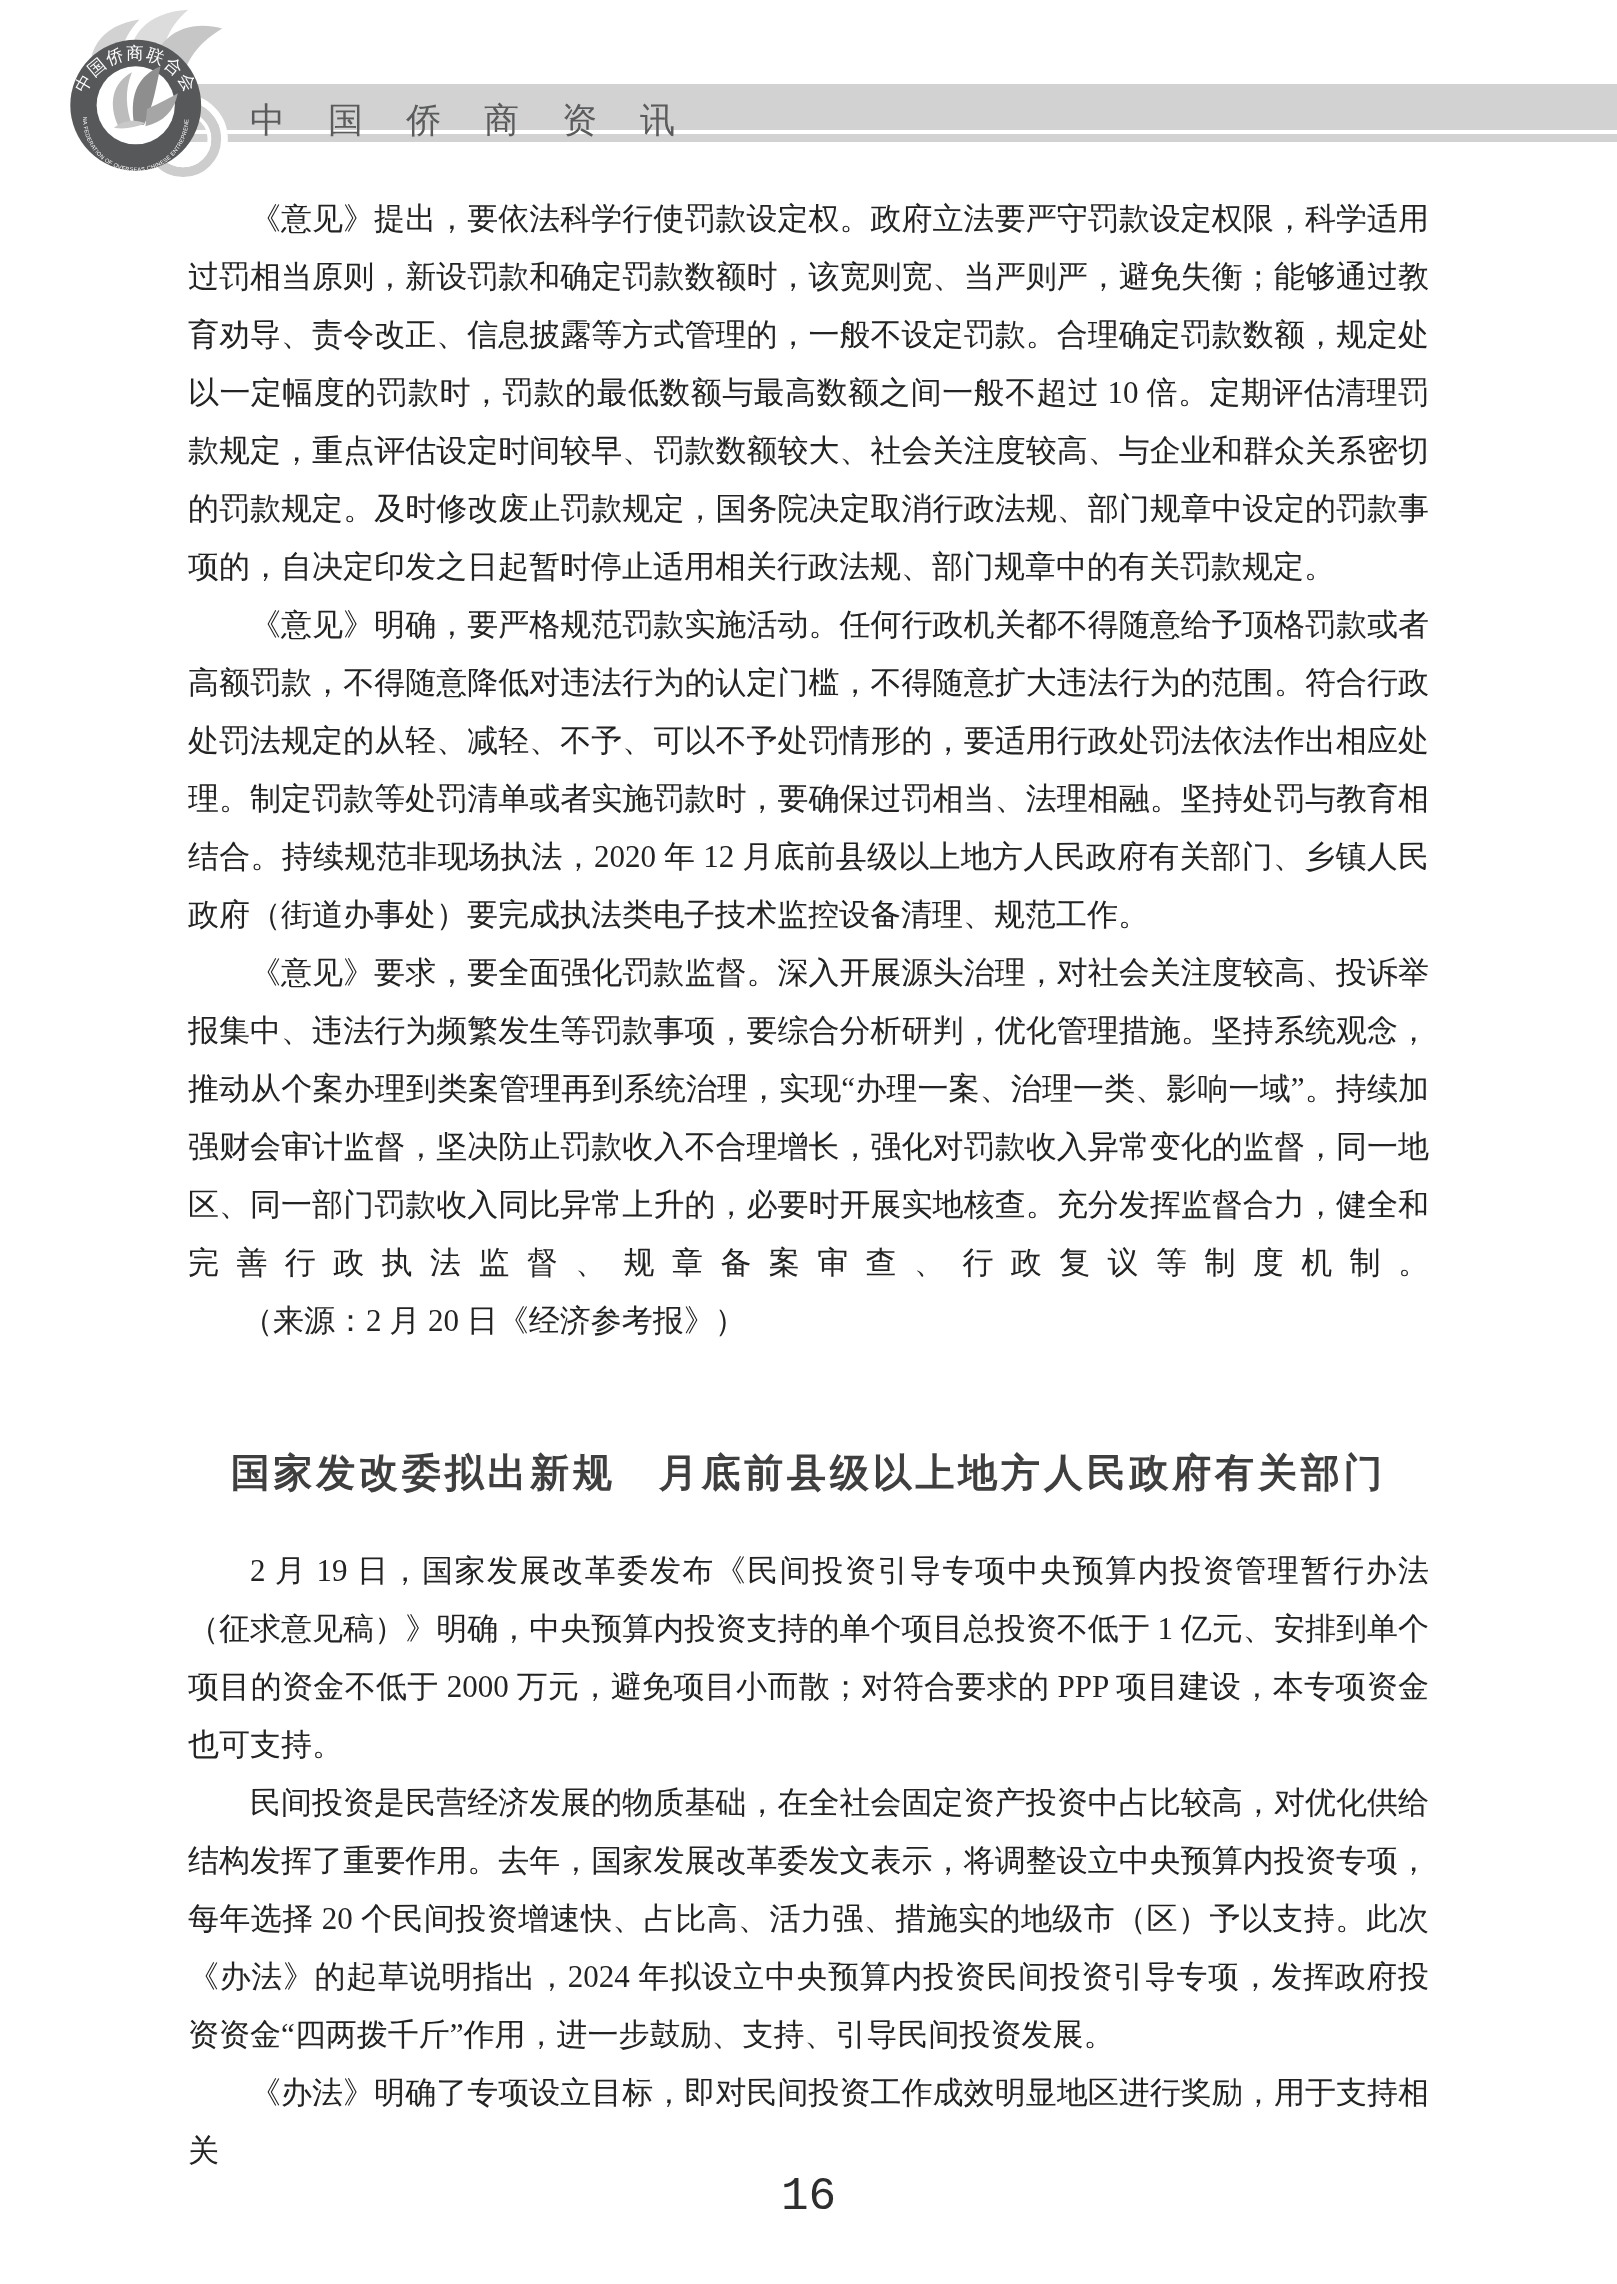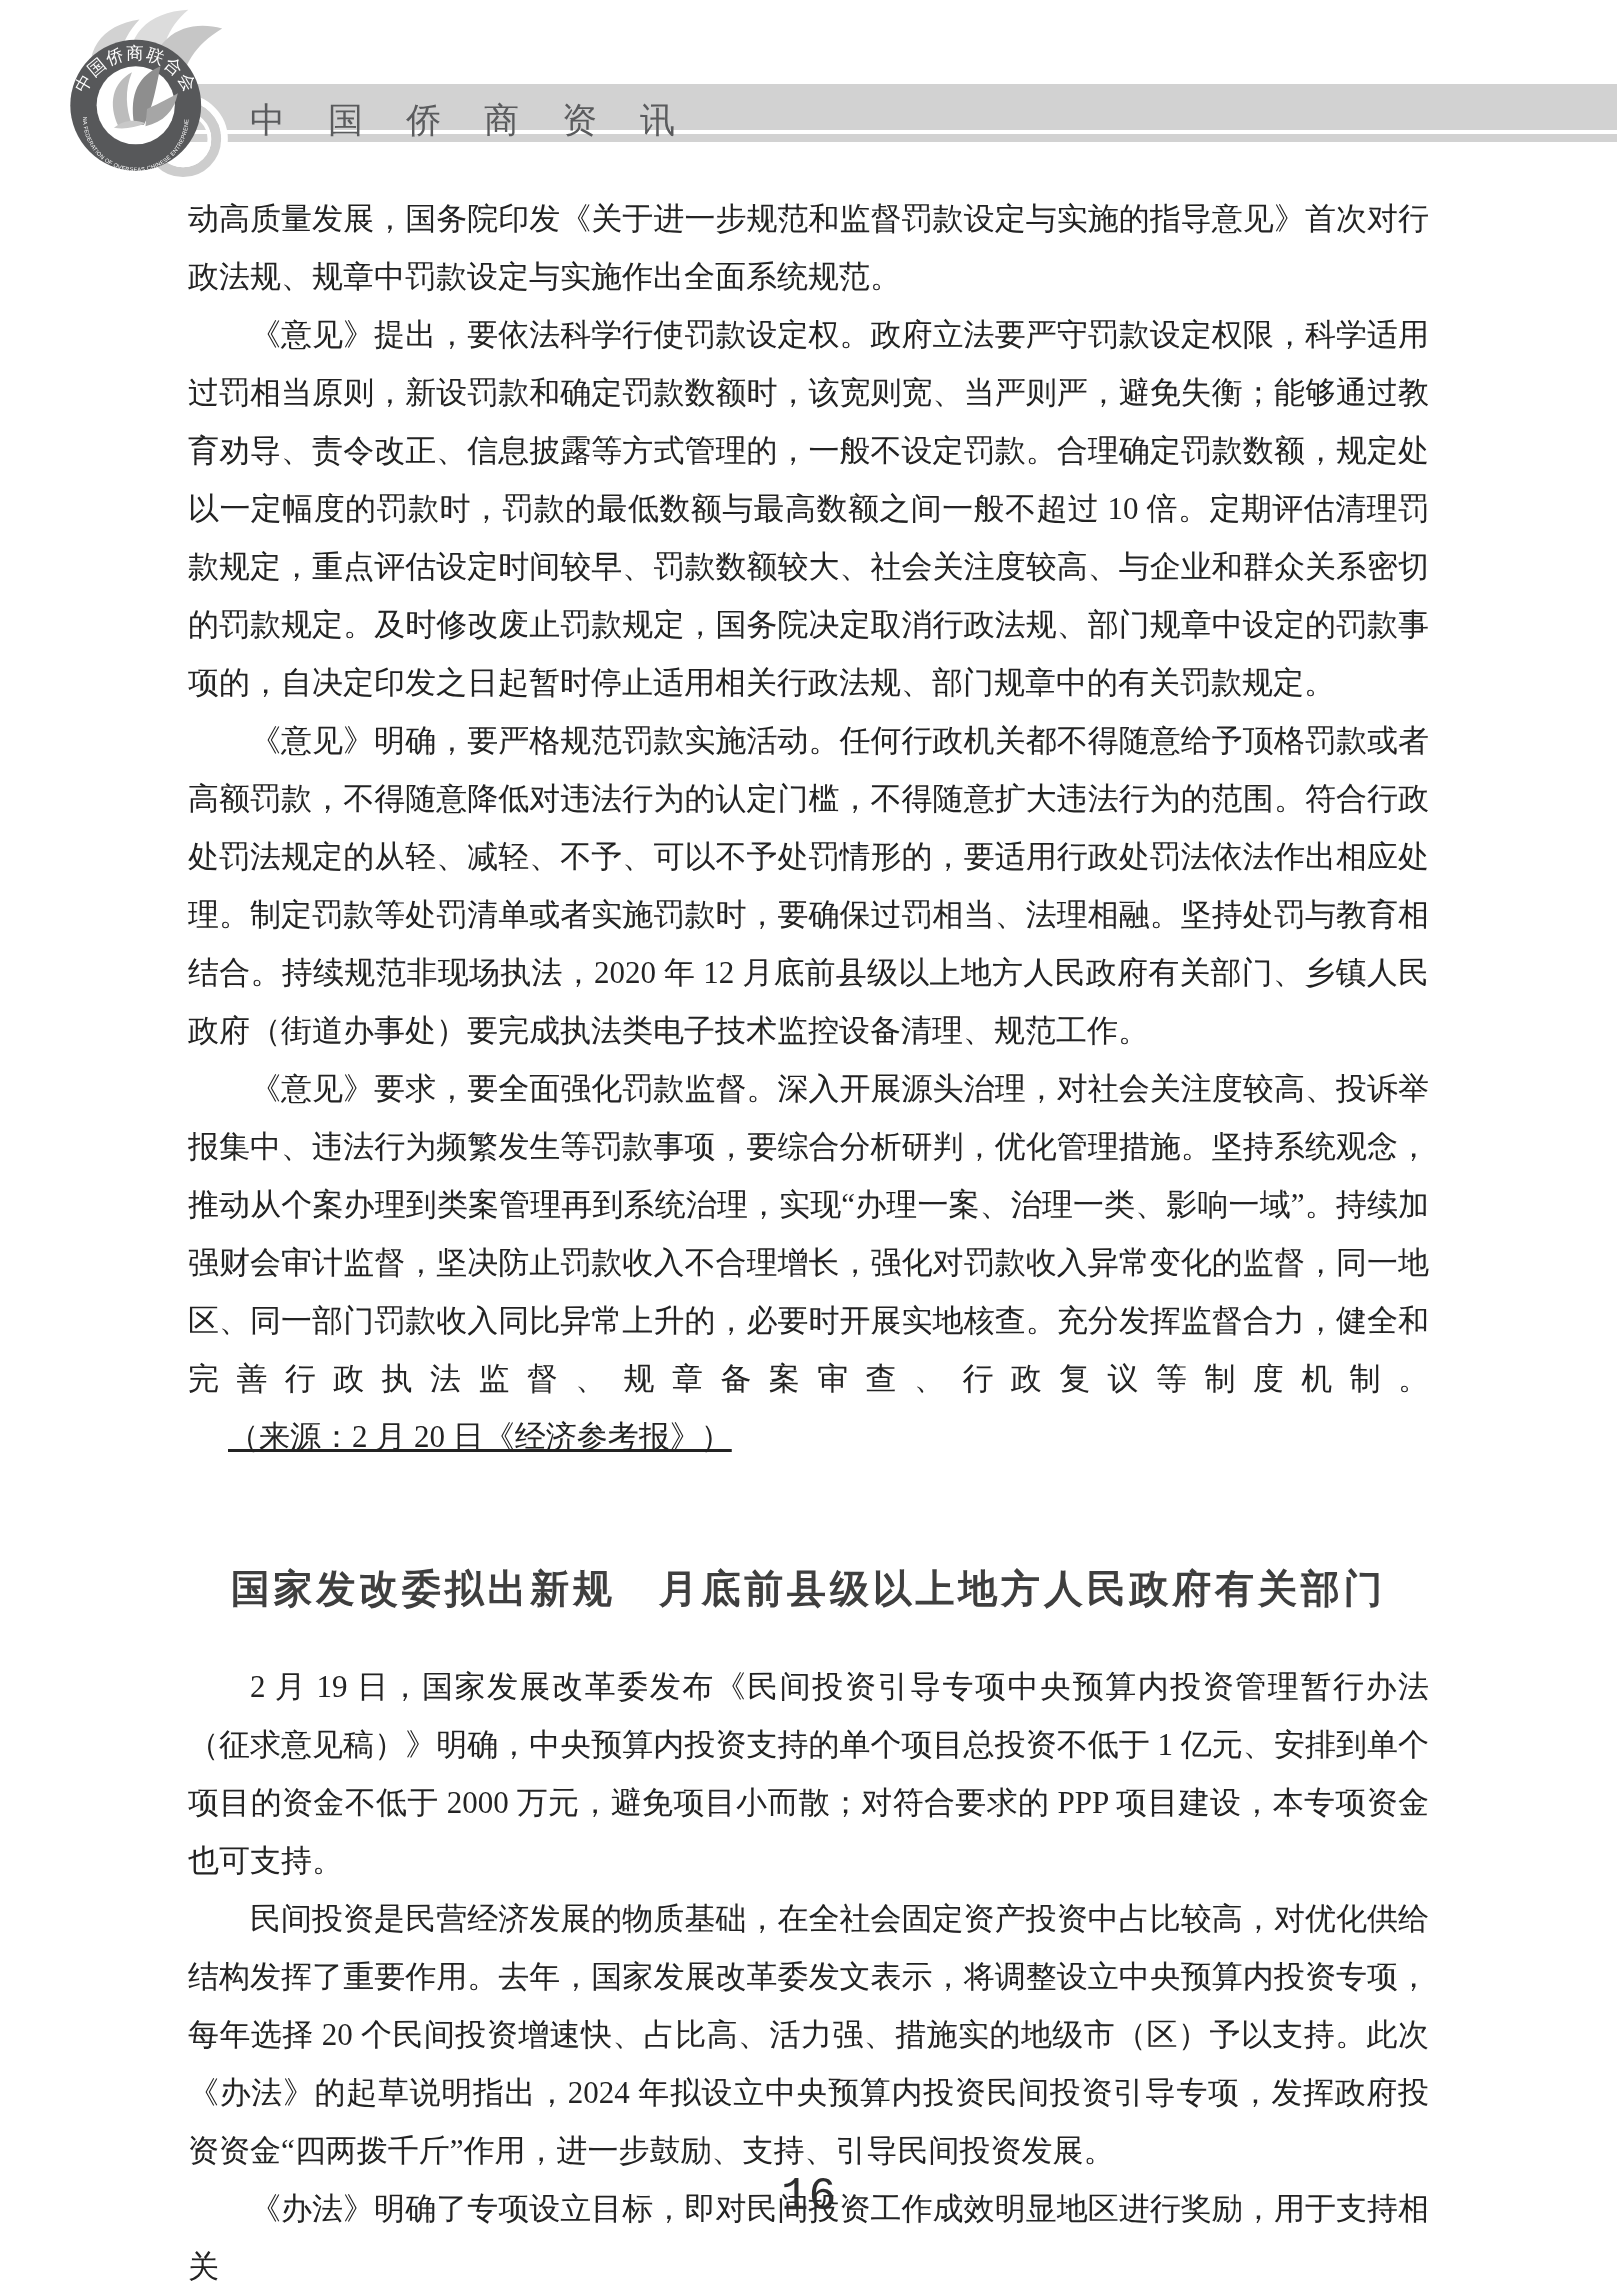--- a/index.html
+++ b/index.html
@@ -17,21 +17,21 @@
   }
   .logo{position:absolute;left:34px;top:6px;width:226px;height:188px;}
   
   .content{
     position:absolute;left:188px;top:190px;width:1241px;
     font-size:31px;line-height:58px;color:#232323;
     text-align:justify;text-justify:inter-ideograph;
   }
   .content p{margin:0;}
   .para-indent{text-indent:62px;}
-  .attribution{margin-left:40px;white-space:nowrap;text-decoration:underline;}
+  .attribution{margin-left:54px;white-space:nowrap;}
   .article-title{
     font-family:"Liberation Sans", sans-serif;font-size:39px;line-height:41px;
     font-weight:700;color:#3f3f3f;text-align:center;letter-spacing:3.8px;
     margin:102px 0 49px 0;text-indent:0;
   }
   
   .page-number{
     position:absolute;left:0;right:0;top:2171px;text-align:center;
     font-size:46px;color:#2e2e2e;font-family:Liberation Mono, monospace;
   }
@@ -78,21 +78,20 @@
         <path d="M 133 158 C 126 115 140 92 168 80 C 162 108 158 134 146 158 Z" fill="#8e8e8e"></path>
         <path d="M 148 160 C 172 154 186 140 191 116 C 174 126 160 132 150 137 Z" fill="#a6a6a6"></path>
         <path d="M 106 162 C 118 152 134 150 148 156 C 134 162 120 164 106 162 Z" fill="#c8c8c8"></path>
       </g>
     </g>
   </svg>
 
   <div class="content">
 
     <div>
-      <p>动高质量发展，国务院印发《关于进一步规范和监督罚款设定与实施的指导意见》首次对行政法规、规章中罚款设定与实施作出全面系统规范。</p>
       <p class="para-indent">《意见》提出，要依法科学行使罚款设定权。政府立法要严守罚款设定权限，科学适用过罚相当原则，新设罚款和确定罚款数额时，该宽则宽、当严则严，避免失衡；能够通过教育劝导、责令改正、信息披露等方式管理的，一般不设定罚款。合理确定罚款数额，规定处以一定幅度的罚款时，罚款的最低数额与最高数额之间一般不超过 10 倍。定期评估清理罚款规定，重点评估设定时间较早、罚款数额较大、社会关注度较高、与企业和群众关系密切的罚款规定。及时修改废止罚款规定，国务院决定取消行政法规、部门规章中设定的罚款事项的，自决定印发之日起暂时停止适用相关行政法规、部门规章中的有关罚款规定。</p>
       <p class="para-indent">《意见》明确，要严格规范罚款实施活动。任何行政机关都不得随意给予顶格罚款或者高额罚款，不得随意降低对违法行为的认定门槛，不得随意扩大违法行为的范围。符合行政处罚法规定的从轻、减轻、不予、可以不予处罚情形的，要适用行政处罚法依法作出相应处理。制定罚款等处罚清单或者实施罚款时，要确保过罚相当、法理相融。坚持处罚与教育相结合。持续规范非现场执法，2020 年 12 月底前县级以上地方人民政府有关部门、乡镇人民政府（街道办事处）要完成执法类电子技术监控设备清理、规范工作。</p>
       <p class="para-indent"><span>《意见》要求，要全面强化罚款监督。深入开展源头治理，对社会关注度较高、投诉举报集中、违法行为频繁发生等罚款事项，要综合分析研判，优化管理措施。坚持系统观念，推动从个案办理到类案管理再到系统治理，实现“办理一案、治理一类、影响一域”。持续加强财会审计监督，坚决防止罚款收入不合理增长，强化对罚款收入异常变化的监督，同一地区、同一部门罚款收入同比异常上升的，必要时开展实地核查。充分发挥监督合力，健全和完善行政执法监督、规章备案审查、行政复议等制度机制。</span><span class="attribution">（来源：2 月 20 日《经济参考报》）</span></p>
     </div>
 
     <div>
       <h2 class="article-title">国家发改委拟出新规　月底前县级以上地方人民政府有关部门</h2>
       <p class="para-indent">2 月 19 日，国家发展改革委发布《民间投资引导专项中央预算内投资管理暂行办法（征求意见稿）》明确，中央预算内投资支持的单个项目总投资不低于 1 亿元、安排到单个项目的资金不低于 2000 万元，避免项目小而散；对符合要求的 PPP 项目建设，本专项资金也可支持。</p>
       <p class="para-indent">民间投资是民营经济发展的物质基础，在全社会固定资产投资中占比较高，对优化供给结构发挥了重要作用。去年，国家发展改革委发文表示，将调整设立中央预算内投资专项，每年选择 20 个民间投资增速快、占比高、活力强、措施实的地级市（区）予以支持。此次《办法》的起草说明指出，2024 年拟设立中央预算内投资民间投资引导专项，发挥政府投资资金“四两拨千斤”作用，进一步鼓励、支持、引导民间投资发展。</p>
       <p class="para-indent">《办法》明确了专项设立目标，即对民间投资工作成效明显地区进行奖励，用于支持相关</p>

